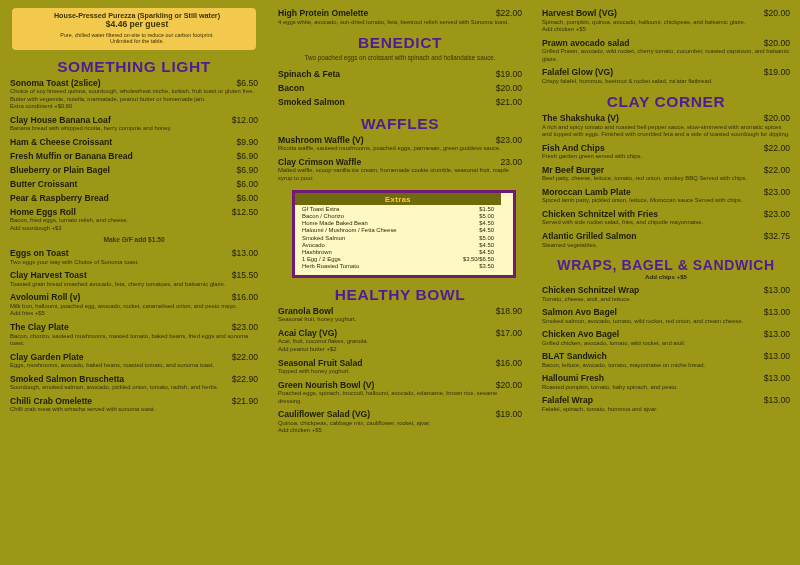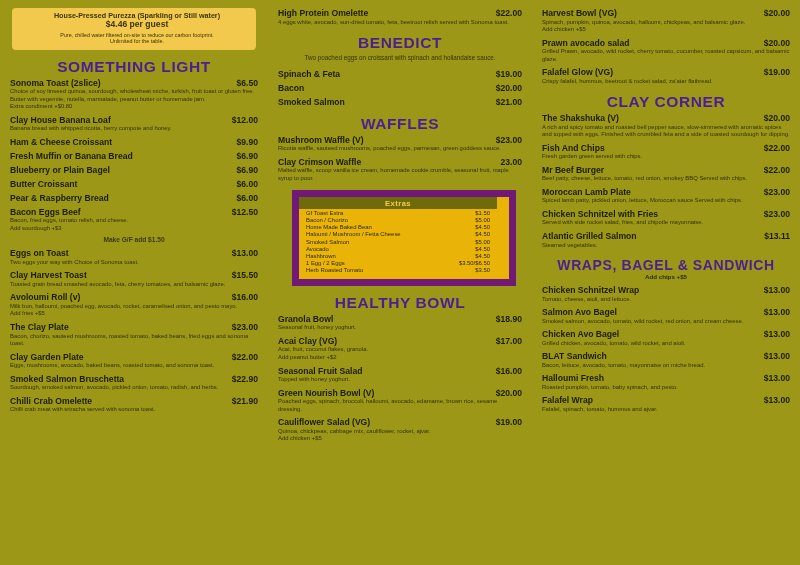--- a/index.html
+++ b/index.html
@@ -58,35 +58,35 @@
   }
 
   .item { margin-bottom:4px; }
   .item-head { display:flex; align-items:center; }
   .item-name {
     font-size:8.6px; font-weight:bold; color:#1d1d05;
     white-space:nowrap;
   }
   .dots { flex:1; }
   .item-price {
-    font-size:8.6px; font-weight:bold; color:#1d1d05;
+    font-size:8.6px; font-weight:normal; color:#1d1d05;
     white-space:nowrap; padding-left:4px;
   }
   .item-desc {
     font-size:5.9px; line-height:1.28; color:#33320c;
     margin-top:0.5px; max-width:250px;
   }
   .item-note {
     font-size:5.9px; line-height:1.28; color:#33320c;
   }
 
   
   .extras {
-    background:#eab308;
-    border:7px solid #701a75;
+    background:#fef9c3;
+    border:3px solid #701a75;
     margin:8px 6px 8px 14px;
     padding:0 12px 5px 0;
   }
   .extras-title {
     background:#6f6b0c;
     color:#f4d03f;
     text-align:center;
     font-size:7.6px;
     font-weight:bold;
     letter-spacing:0.5px;
@@ -171,21 +171,21 @@
     </div>
     <div class="item">
       <div class="item-head">
           <div class="item-name">Pear &amp; Raspberry Bread</div>
           <div class="dots"></div>
           <div class="item-price">$6.00</div>
         </div>
     </div>
     <div class="item">
       <div class="item-head">
-          <div class="item-name">Bacon Eggs Beef</div>
+          <div class="item-name">Home Eggs Roll</div>
           <div class="dots"></div>
           <div class="item-price">$12.50</div>
         </div>
       <div class="item-desc">Bacon, fried eggs, tomato relish, and cheese.</div>
       <div class="item-note">Add sourdough +$3</div>
     </div>
 
     <div class="section-sub">Make G/F add $1.50</div>
 
     <div class="item">
@@ -455,21 +455,21 @@
           <div class="item-name">Chicken Schnitzel with Fries</div>
           <div class="dots"></div>
           <div class="item-price">$23.00</div>
         </div>
       <div class="item-desc">Served with side rocket salad, fries, and chipotle mayonnaise.</div>
     </div>
     <div class="item">
       <div class="item-head">
           <div class="item-name">Atlantic Grilled Salmon</div>
           <div class="dots"></div>
-          <div class="item-price">$13.11</div>
+          <div class="item-price">$32.75</div>
         </div>
       <div class="item-desc">Steamed vegetables.</div>
     </div>
 
     <div class="section-title" style="font-size:14px;">WRAPS, BAGEL &amp; SANDWICH</div>
     <div class="add-chips">Add chips +$5</div>
 
     <div class="item">
       <div class="item-head">
           <div class="item-name">Chicken Schnitzel Wrap</div>

